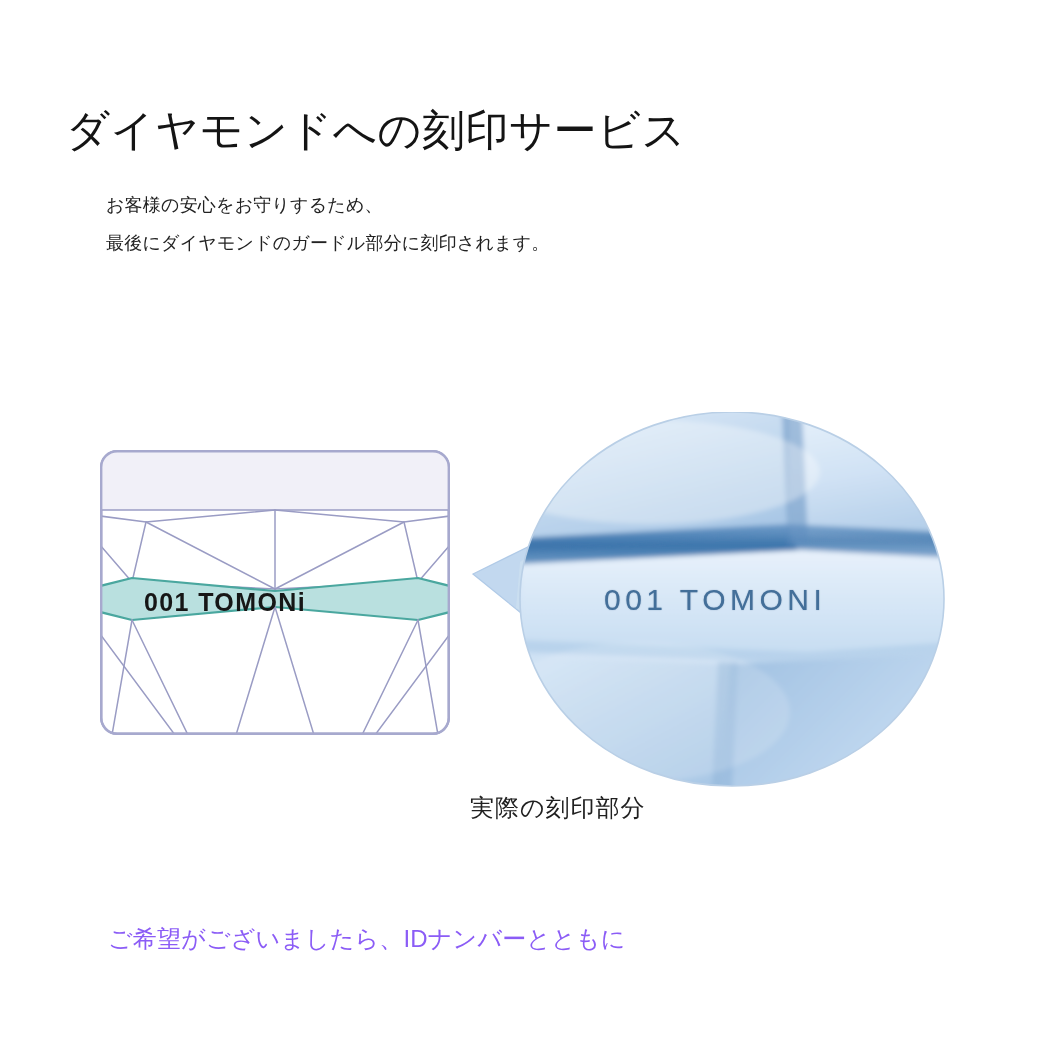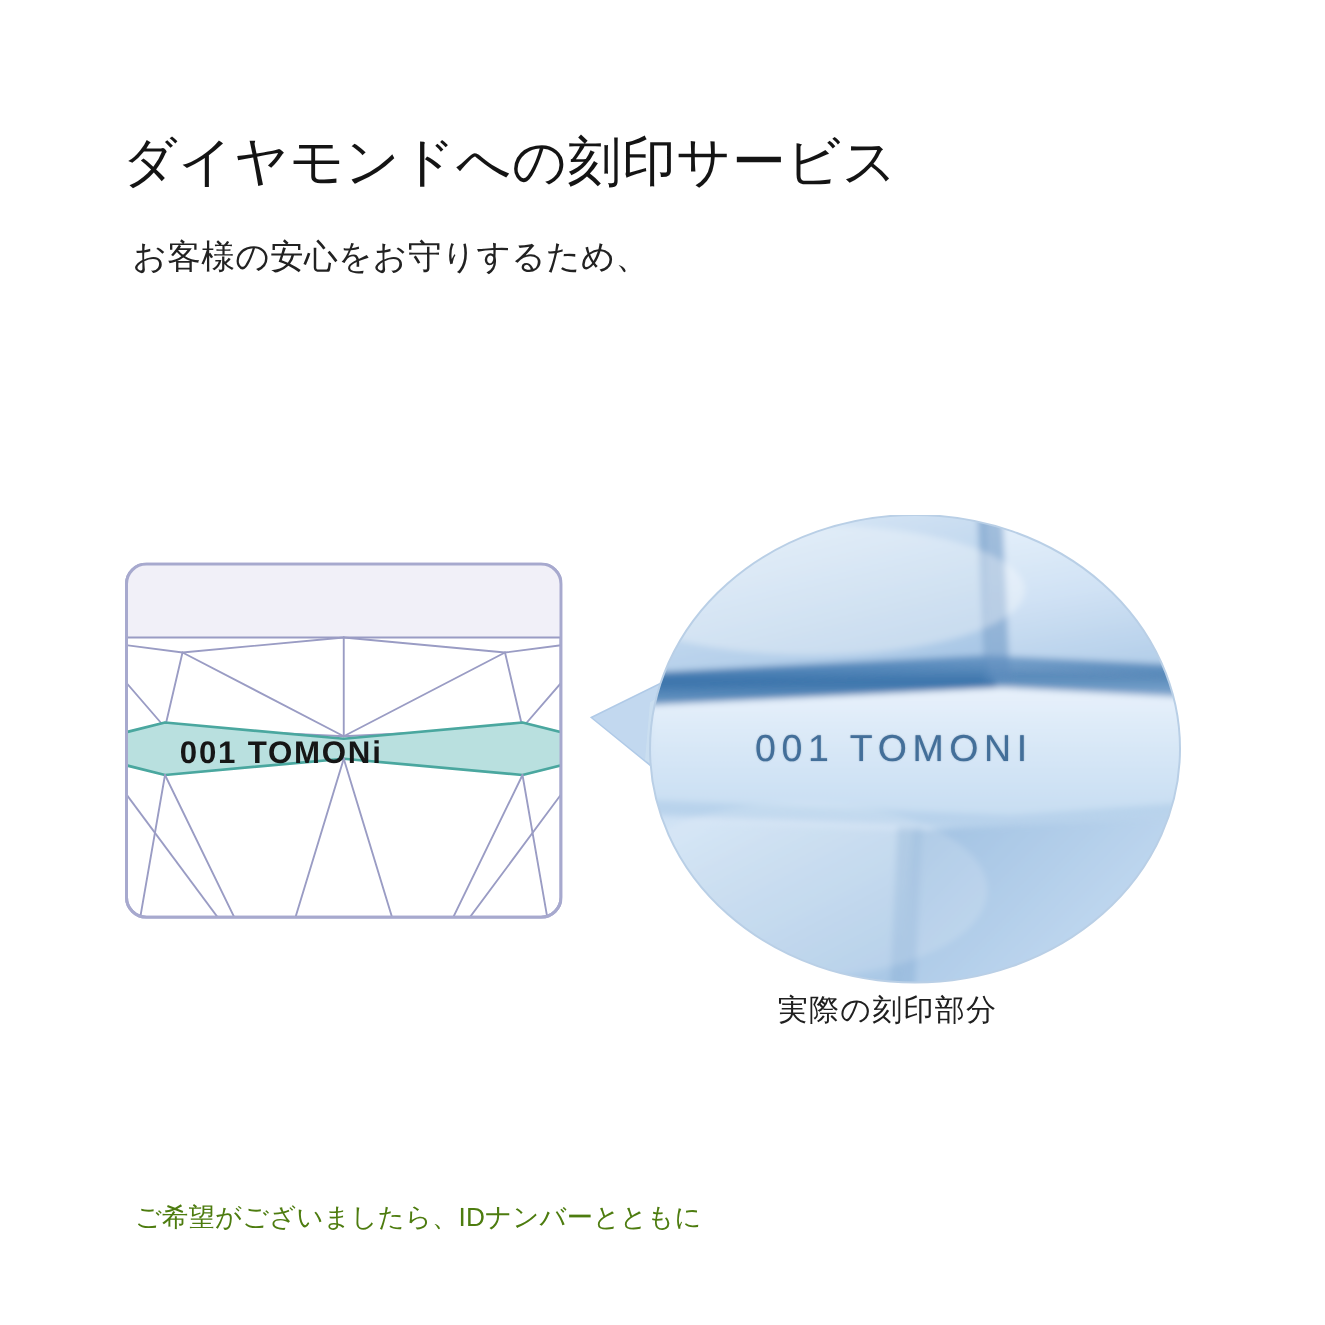--- a/index.html
+++ b/index.html
@@ -27,45 +27,44 @@
   .page-title {
     position: absolute;
     left: 66px;
     top: 76px;
     font-size: 43px;
     font-weight: 400;
     letter-spacing: 0.5px;
     line-height: 1.2;
     color: #141414;
     white-space: nowrap;
-    margin-left: 32px;
   }
 
   
   .intro-block {
     position: absolute;
     left: 106px;
     top: 186px;
-    font-size: 27px;
+    font-size: 18px;
     line-height: 38px;
     color: #222222;
     letter-spacing: 0.2px;
   }
   .intro-block .text-line {
     white-space: nowrap;
   }
 
   
   .closing-block {
     position: absolute;
     left: 108px;
-    top: 954px;
-    font-size: 21px;
+    top: 918px;
+    font-size: 24px;
     line-height: 41px;
-    color: #4d7c0f;
+    color: #8b5cf6;
     letter-spacing: 0.2px;
   }
   .closing-block .text-line {
     white-space: nowrap;
   }
 
   
   .figure-area {
     position: absolute;
     left: 0;
@@ -124,35 +123,36 @@
     color: #2f5f8d;
     opacity: 0.88;
     font-family: "Liberation Sans", "DejaVu Sans", sans-serif;
     text-shadow: 0 0 1.3px rgba(40,80,125,0.55);
   }
   .photo-caption {
     position: absolute;
     left: 470px;
     top: 792px;
     width: 480px;
-    text-align: center;
+    text-align: left;
     font-size: 24px;
     letter-spacing: 1px;
     color: #202020;
   }
 </style>
 </head>
 <body>
 
 <div class="page">
 
   <h1 class="page-title">ダイヤモンドへの刻印サービス</h1>
 
   <div class="intro-block">
     <div class="text-line">お客様の安心をお守りするため、</div>
+    <div class="text-line">最後にダイヤモンドのガードル部分に刻印されます。</div>
   </div>
 
   <div class="figure-area">
 
     <div class="diamond-card">
       <svg viewBox="0 0 350 285" xmlns="http://www.w3.org/2000/svg">
         <defs>
           <clipPath id="cardClip">
             <rect x="1.2" y="1.2" width="347.6" height="282.6" rx="16" ry="16"></rect>
           </clipPath>

